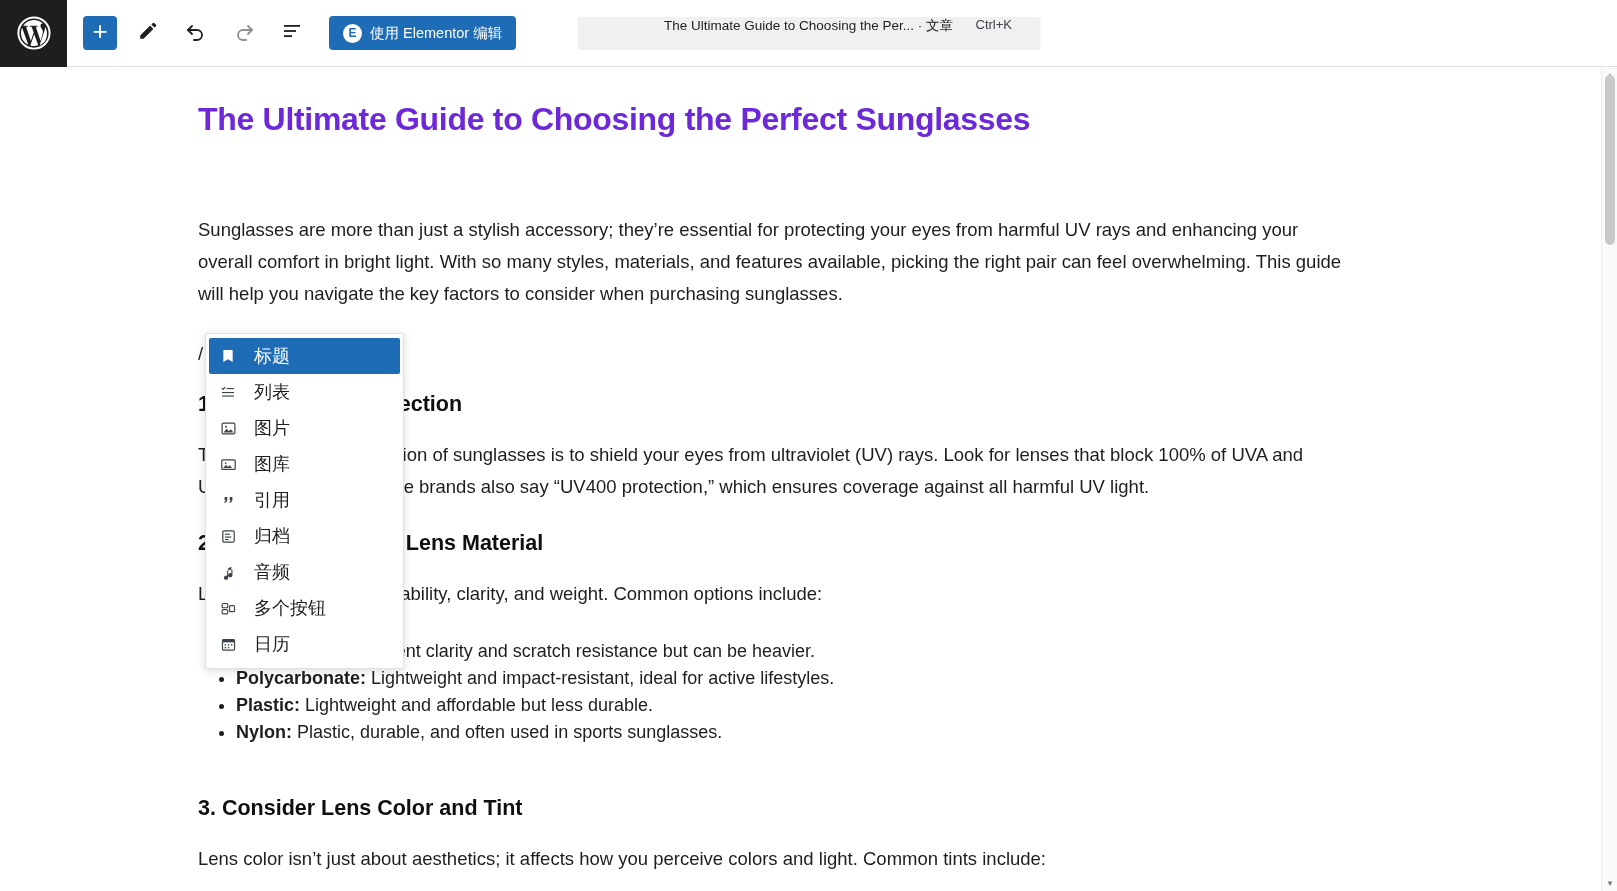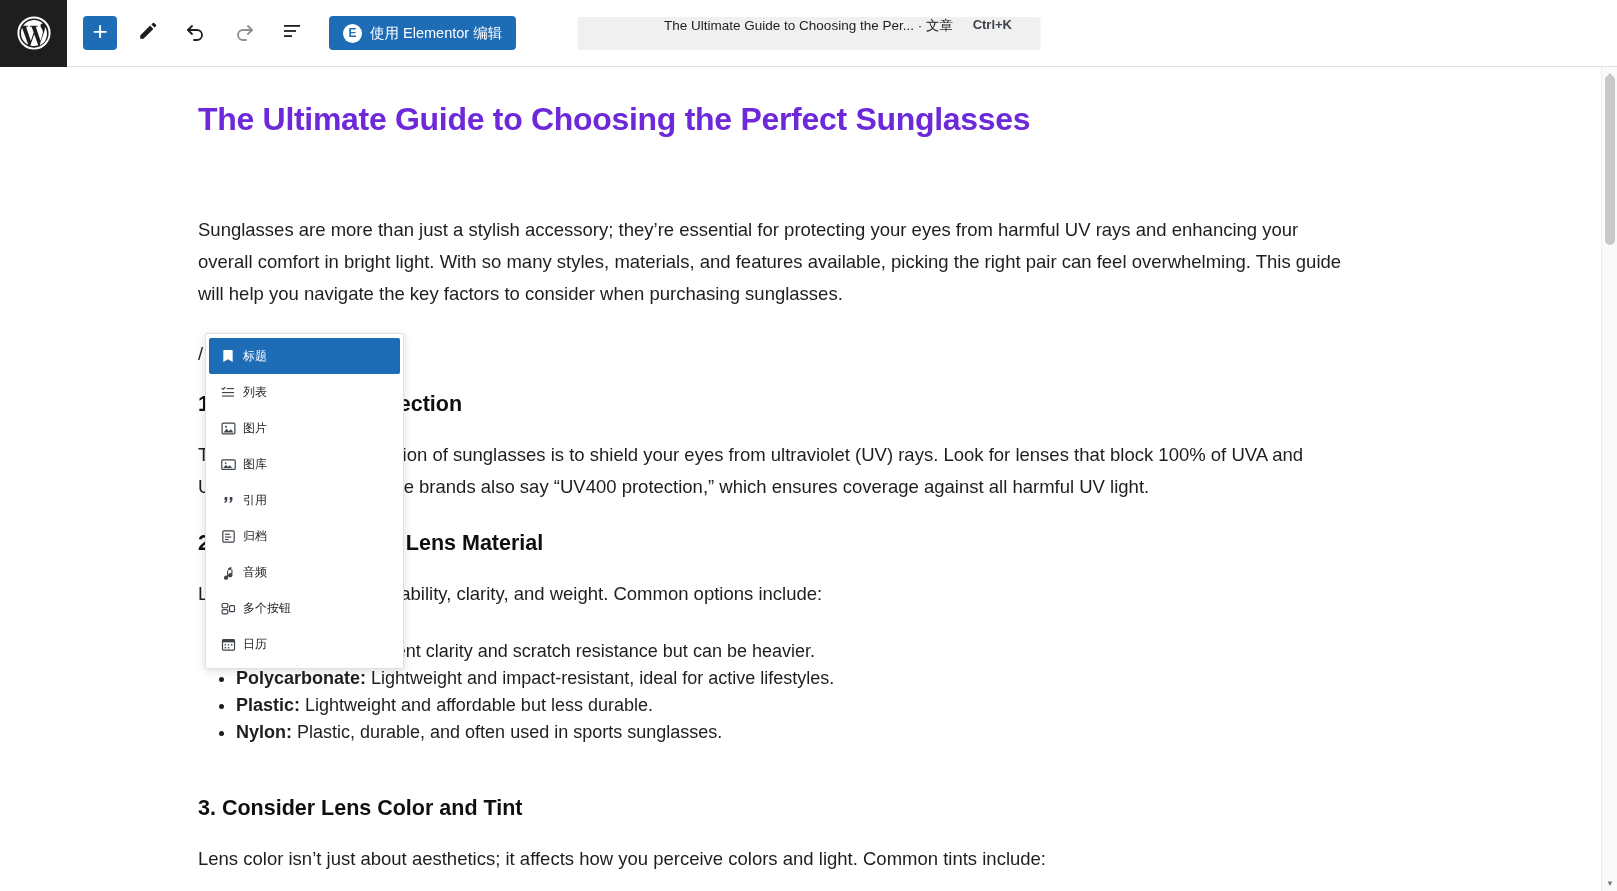--- a/index.html
+++ b/index.html
@@ -90,21 +90,20 @@
     font-size: 13.5px;
     color: #1e1e1e;
     cursor: pointer;
   }
   .cmdbar .cmd-title { color: #1e1e1e; }
   .cmdbar .cmd-shortcut {
     position: absolute;
     right: 28px;
     color: #3c434a;
     font-size: 13px;
-    font-weight: bold;
   }
 
   
   .canvas {
     position: relative;
     height: calc(891px - 67px);
     overflow: hidden;
     background: #ffffff;
   }
   .content {
@@ -166,24 +165,24 @@
     background: #ffffff;
     border: 1px solid #e0e0e0;
     box-shadow: 0 2px 10px rgba(0,0,0,.14);
     border-radius: 2px;
     padding: 4px 0 6px 0;
     z-index: 40;
   }
   .slash-item {
     display: flex;
     align-items: center;
-    gap: 5px;
+    gap: 16px;
     height: 36px;
     padding: 0 12px;
-    font-size: 12px;
+    font-size: 18px;
     color: #1e1e1e;
     cursor: pointer;
   }
   .slash-item .ico {
     width: 20px; height: 20px;
     display: flex; align-items: center; justify-content: center;
     color: #3c434a;
     flex: 0 0 auto;
   }
   .slash-item.selected {

